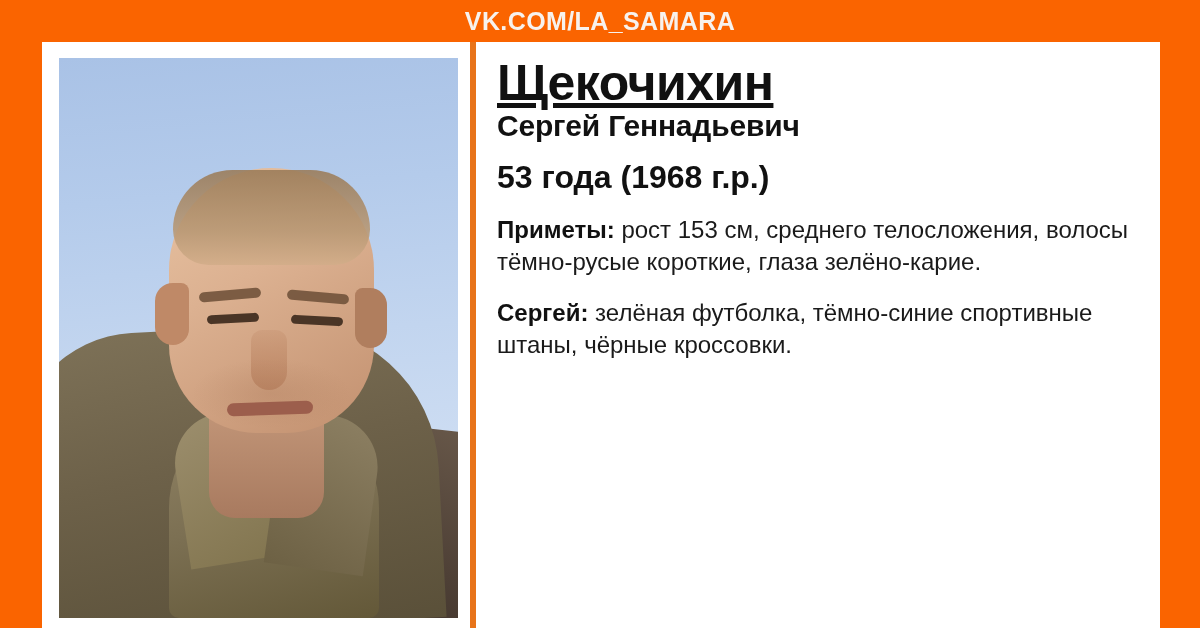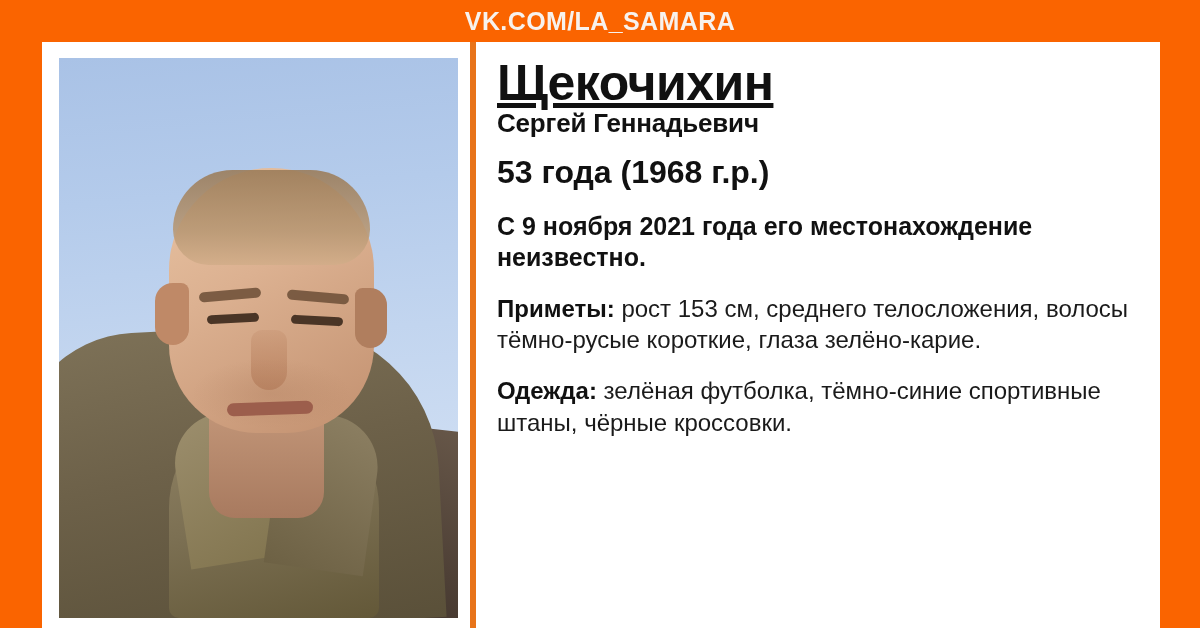--- a/index.html
+++ b/index.html
@@ -278,21 +278,21 @@
   .surname {
     font-size: 50px;
     font-weight: bold;
     color: #111111;
     line-height: 1.0;
     letter-spacing: -0.5px;
     white-space: nowrap;
     text-decoration: underline;
   }
   .firstname {
-    font-size: 26px;
+    font-size: 30px;
     font-weight: bold;
     color: #111111;
     line-height: 1.22;
     letter-spacing: -0.2px;
     white-space: nowrap;
   }
   .age {
     margin-top: 14px;
     font-size: 32px;
     font-weight: bold;
@@ -367,27 +367,26 @@
 
     <div class="text-col">
 
       <div class="surname">Щекочихин</div>
 
       <div class="firstname">Сергей Геннадьевич</div>
 
       <div class="age">53 года (1968 г.р.)</div>
 
 
-      <div class="missing-since">С 9 ноября 2021 года его местонахождение неизвестно.</div>
 
       <div class="para">
         <b>Приметы:</b>
         <span>рост 153 см, среднего телосложения, волосы тёмно-русые короткие, глаза зелёно-карие.</span>
       </div>
 
       <div class="para">
-        <b>Одежда:</b>
+        <b>Сергей:</b>
         <span>зелёная футболка, тёмно-синие спортивные штаны, чёрные кроссовки.</span>
       </div>
 
     </div>
   </div>
 </div>
 
 </body></html>

